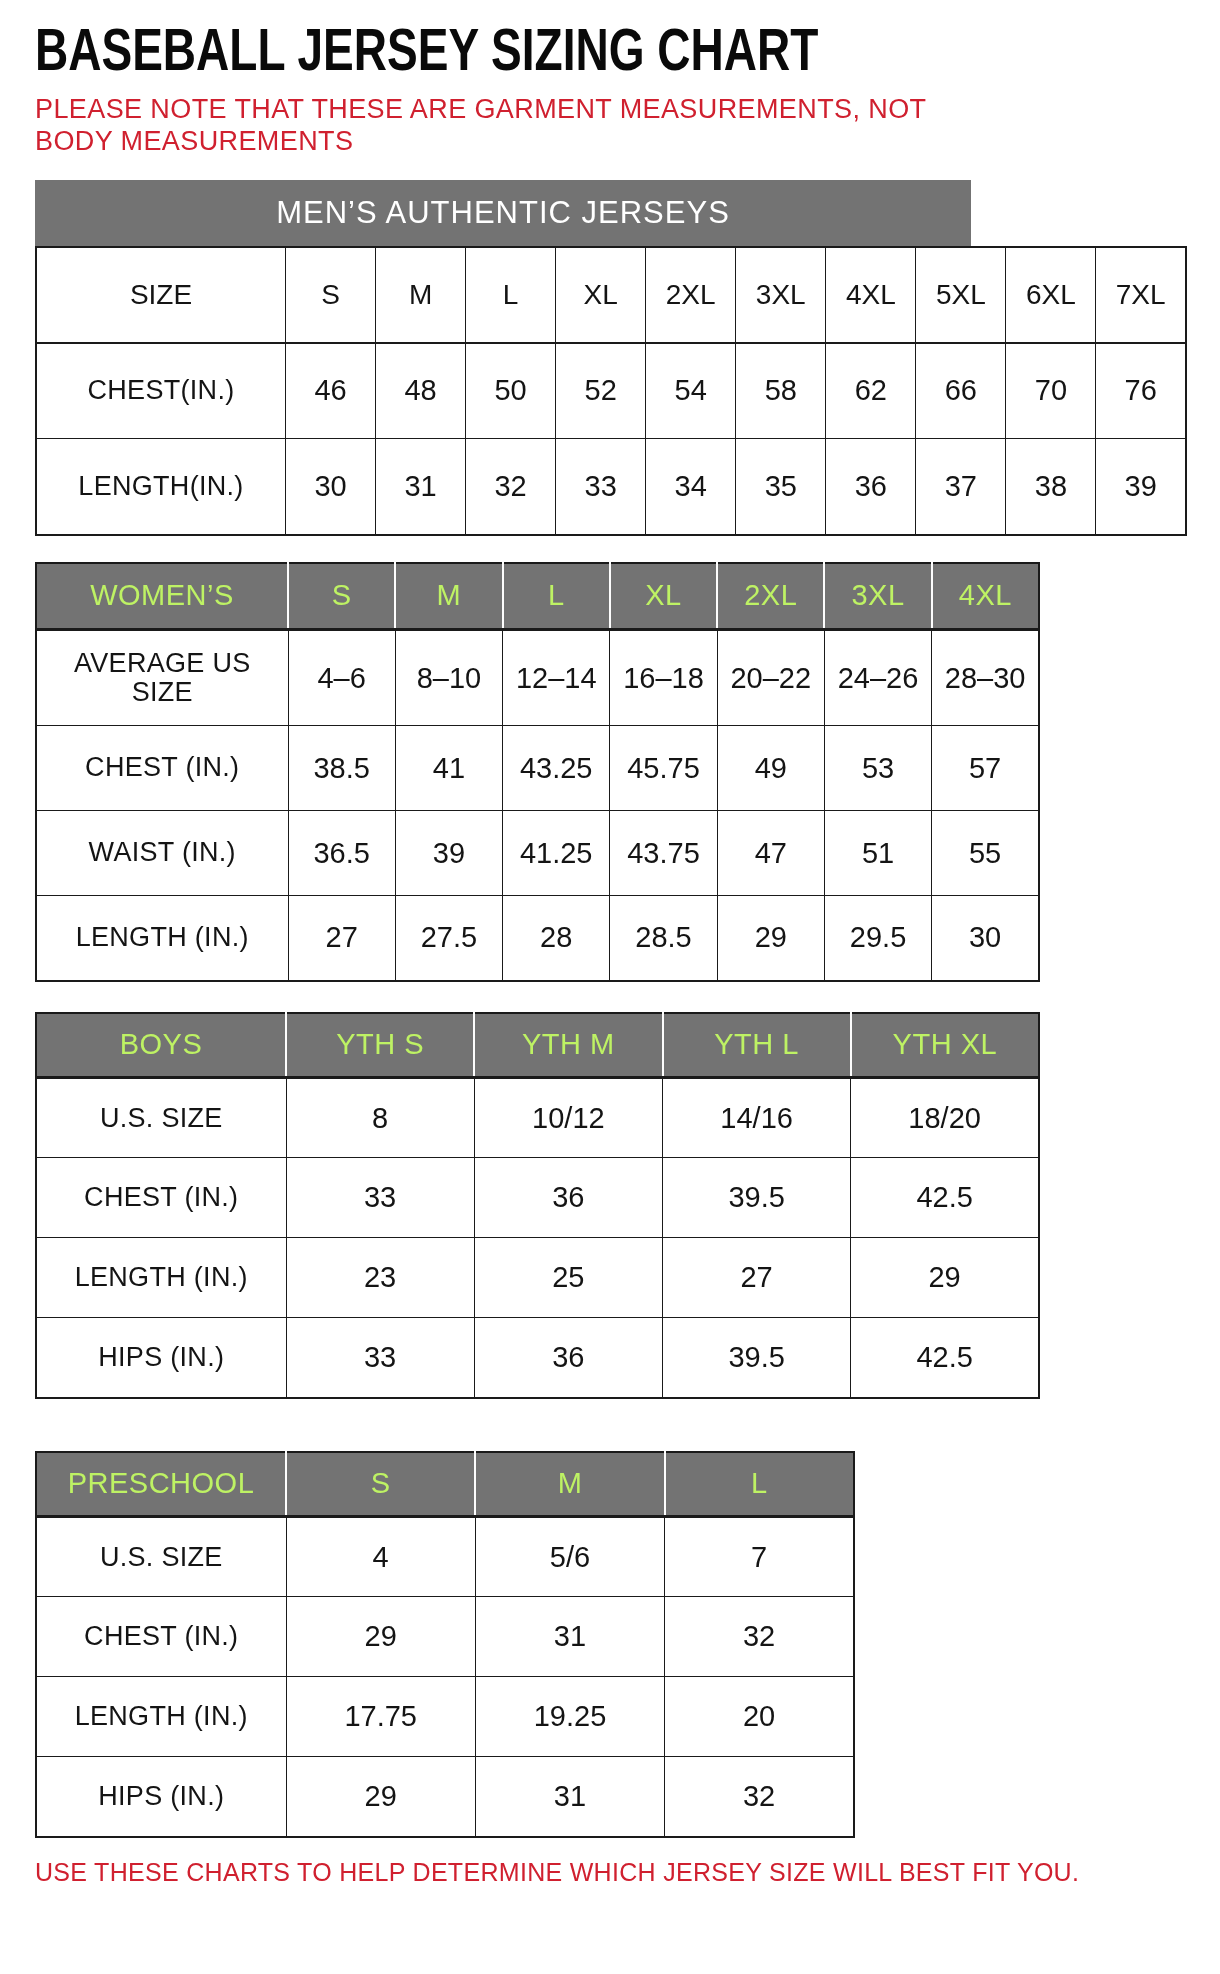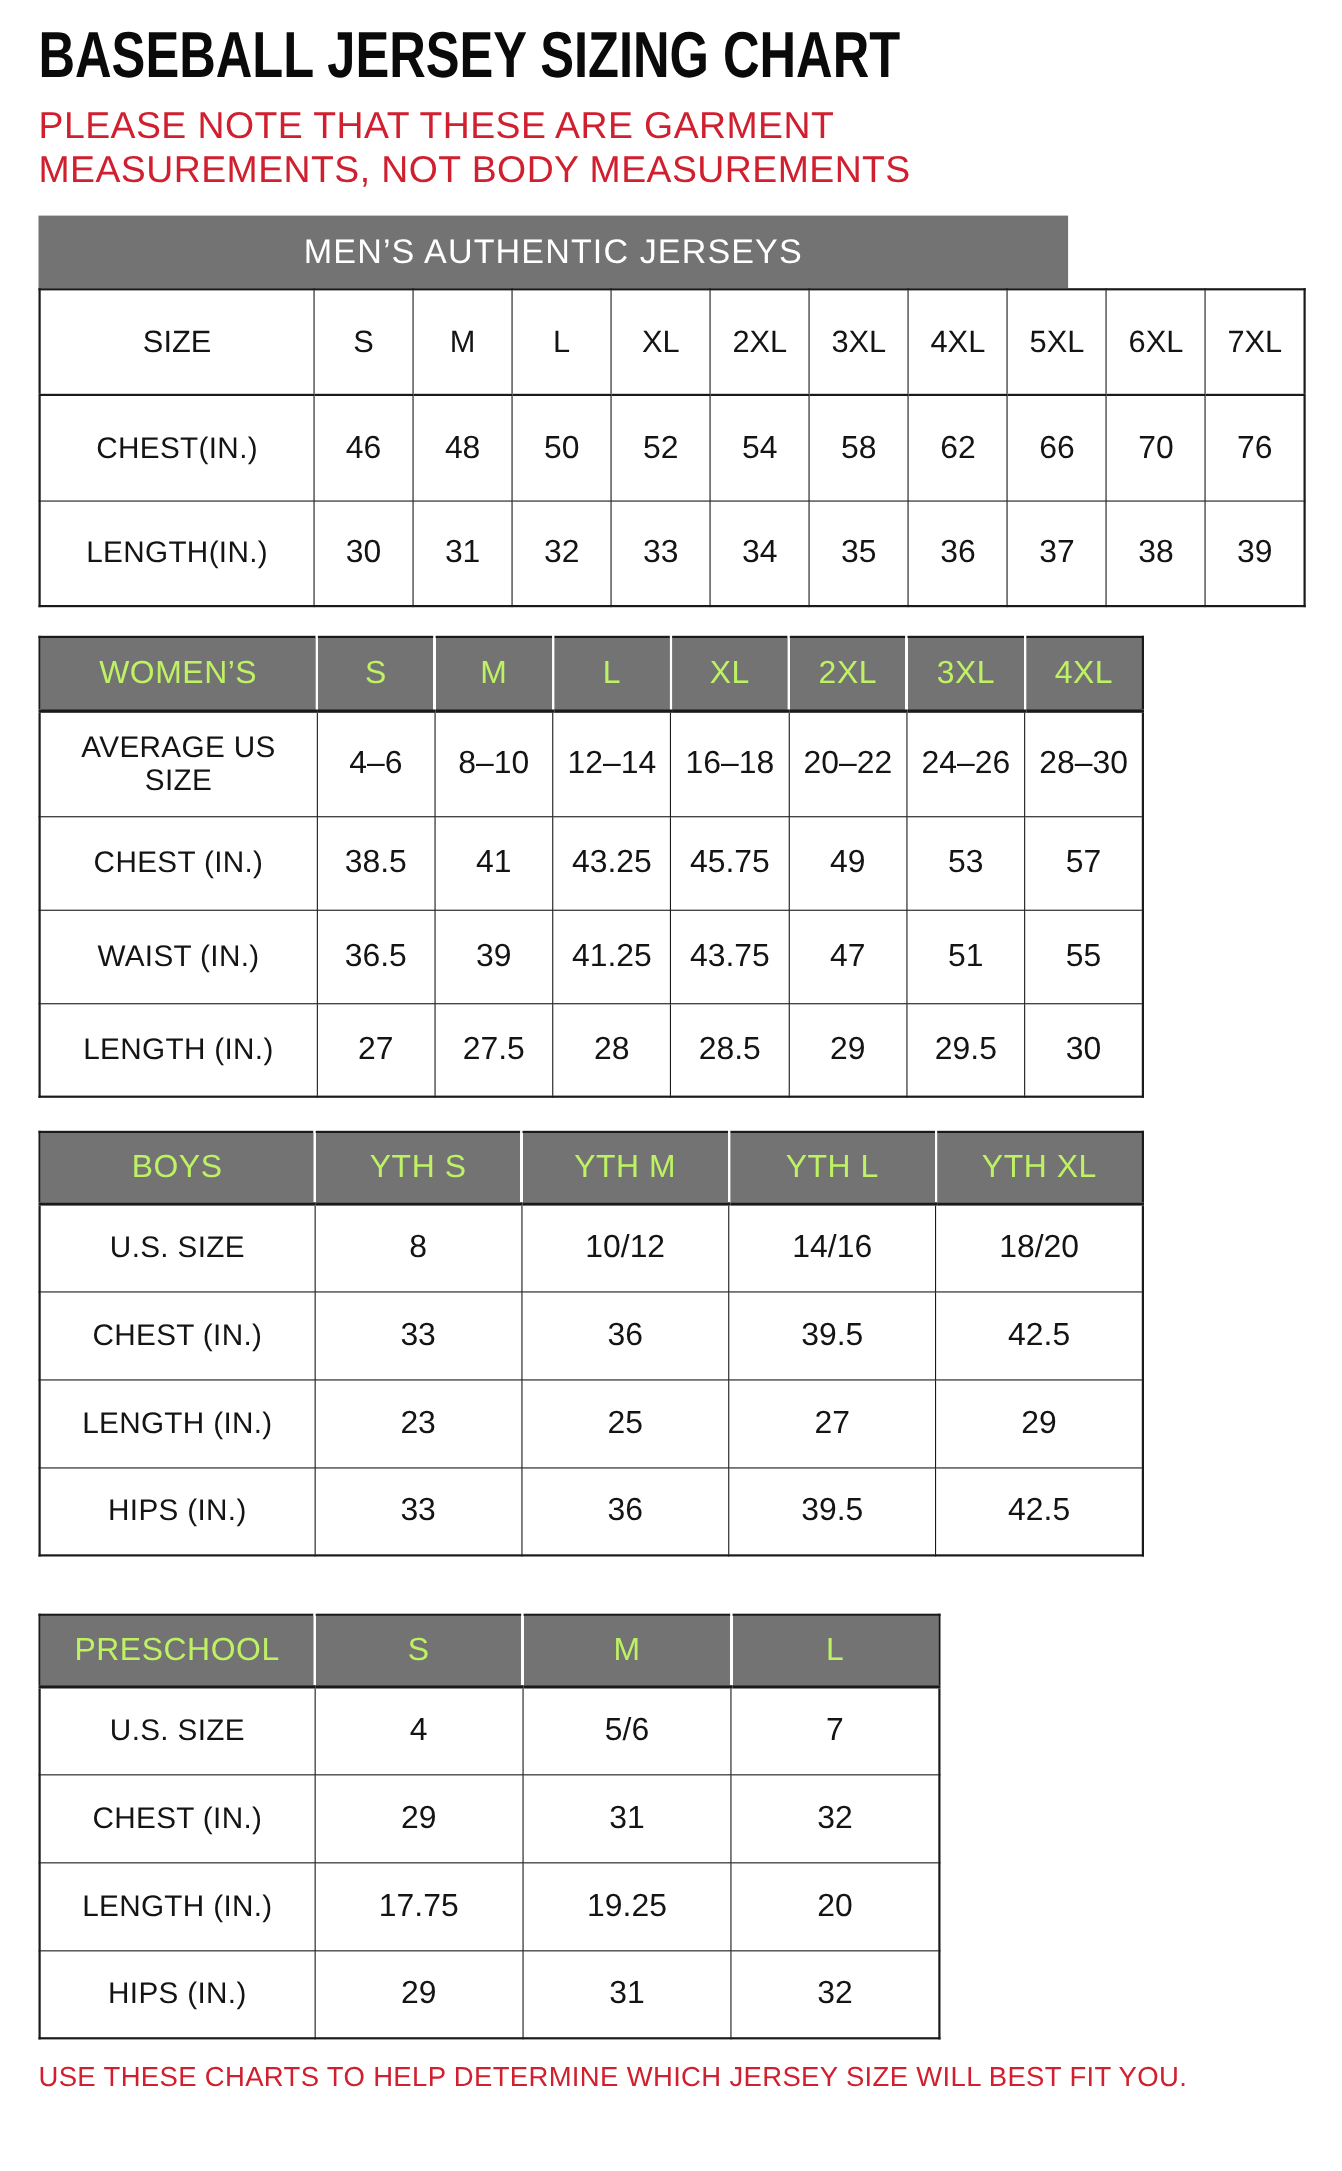--- a/index.html
+++ b/index.html
@@ -13,21 +13,21 @@
 
   h1.title {
     margin:0 0 10px 0;
     font-size:59px; font-weight:900; letter-spacing:0px;
     white-space:nowrap;
     transform:scaleX(0.78); transform-origin:left center;
     color:#0a0a0a;
   }
   .note {
     color:var(--red);
-    font-size:34px; line-height:1.18; letter-spacing:0.4px;
+    font-size:27px; line-height:1.18; letter-spacing:0.4px;
     margin:0 0 22px 0; max-width:900px; font-weight:400;
   }
   .footer-note {
     color:var(--red);
     font-size:25px; letter-spacing:0.3px;
     margin:20px 0 0 0; white-space:nowrap; font-weight:400;
   }
 
   :root { --red:#d0202f; --gray:#737373; --line:#1a1a1a; }
 

